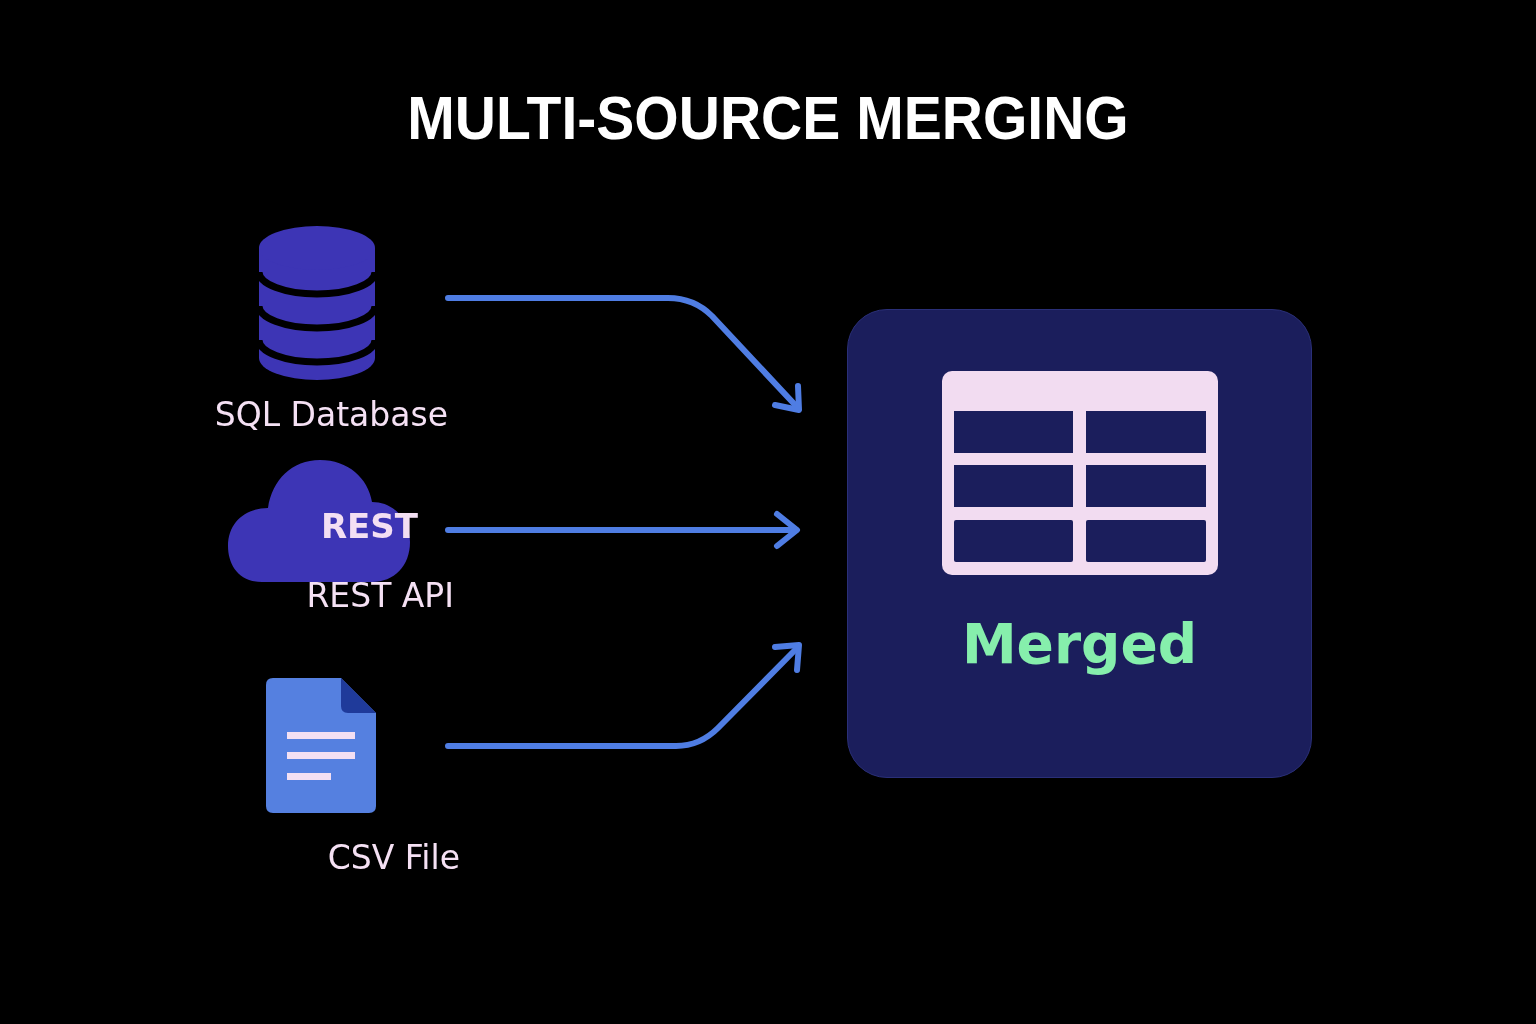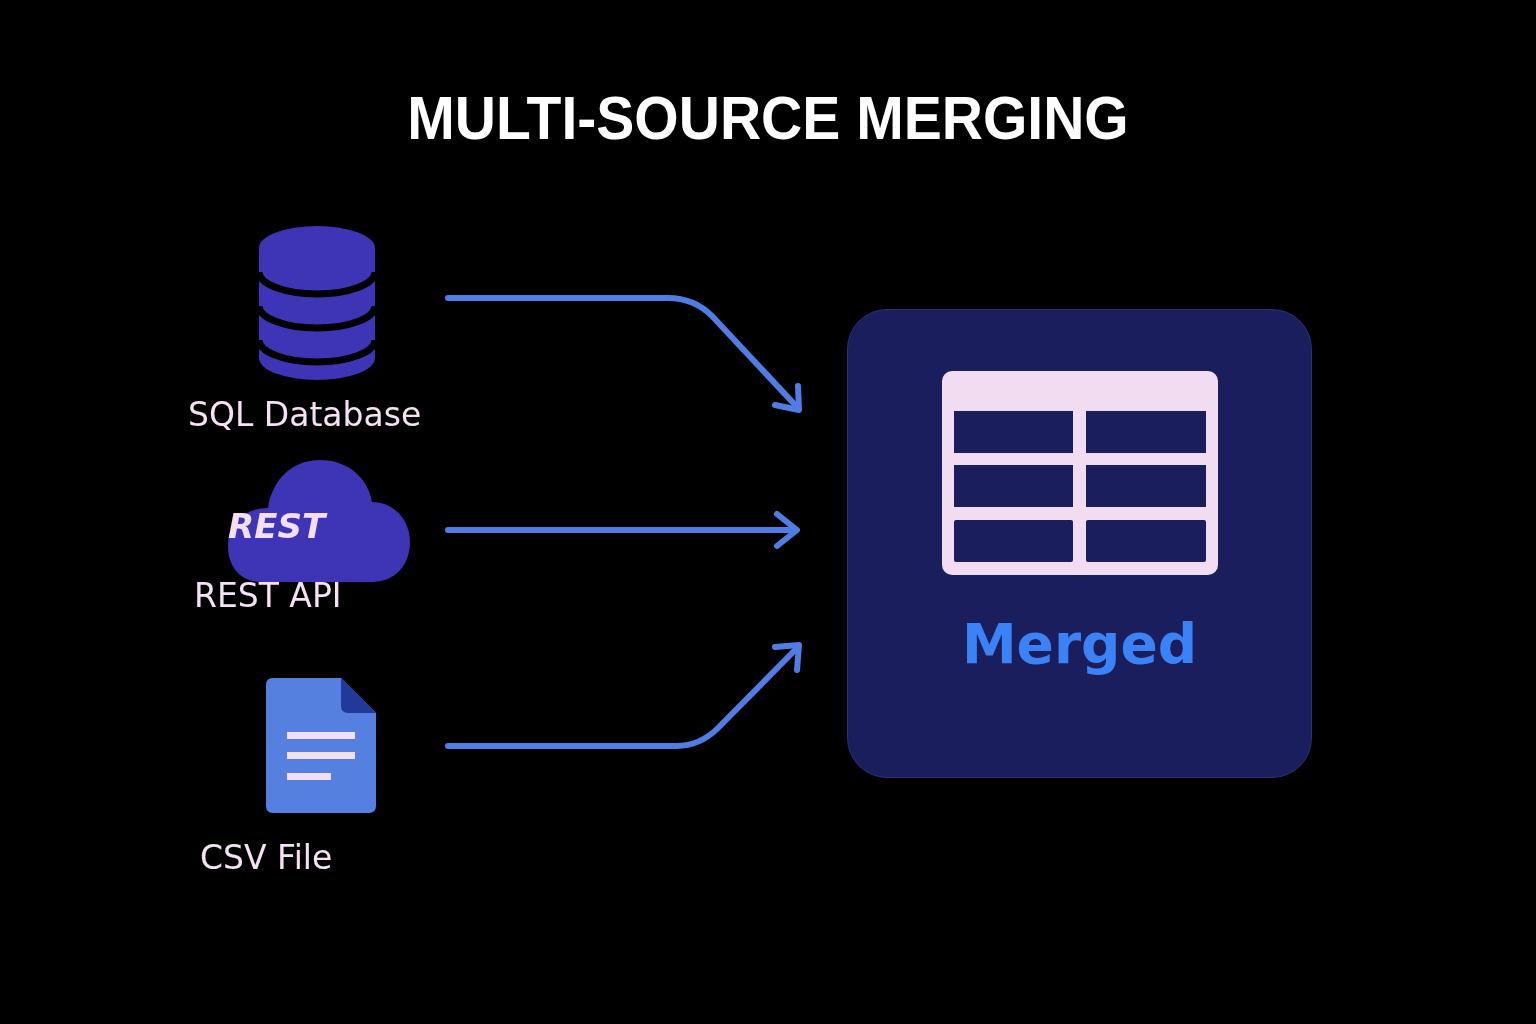--- a/index.html
+++ b/index.html
@@ -1,31 +1,31 @@
 <!DOCTYPE html>
 <html><head>
 <meta charset="utf-8">
 <style>
   html, body { margin:0; padding:0; }
   body { width:1536px; height:1024px; background:#000; position:relative; overflow:hidden;
          font-family:"DejaVu Sans", sans-serif; }
   .title { position:absolute; left:0; width:1536px; top:82px; text-align:center;
            color:#ffffff; font-size:62px; font-weight:bold; letter-spacing:0px;
            font-family:"Liberation Sans", sans-serif; transform:scaleX(0.92); }
-  .label { position:absolute; color:#f5e1f4; font-size:33px; text-align:left;
+  .label { position:absolute; color:#f5e1f4; font-size:33px; text-align:right;
            font-family:"DejaVu Sans", sans-serif; }
   svg.layer { position:absolute; left:0; top:0; }
   .box { position:absolute; left:847px; top:309px; width:465px; height:469px;
          background:#1b1e5c; border-radius:40px; border:1px solid #2a2f78; box-sizing:border-box; }
   .box-title { position:absolute; left:847px; width:465px; top:612px; text-align:center;
-               color:#3b82f6; font-weight:bold; font-size:55px; line-height:64px;
+               color:#86efac; font-weight:bold; font-size:55px; line-height:64px;
                font-family:"DejaVu Sans", sans-serif; }
-  .cloud-text { position:absolute; left:228px; width:190px; top:508px; text-align:left;
+  .cloud-text { position:absolute; left:228px; width:190px; top:508px; text-align:right;
                 color:#f3dff3; font-weight:bold; font-size:34px; line-height:36px;
-                font-family:"DejaVu Sans", sans-serif;font-style:italic; }
+                font-family:"DejaVu Sans", sans-serif; }
 </style>
 </head>
 <body>
 
 <div class="title">MULTI-SOURCE MERGING</div>
 
 <svg class="layer" width="1536" height="1024" viewBox="0 0 1536 1024">
 
   <g>
     <path d="M259 248 L259 358 A58 22 0 0 0 375 358 L375 248 Z" fill="#3d35b5"></path>

